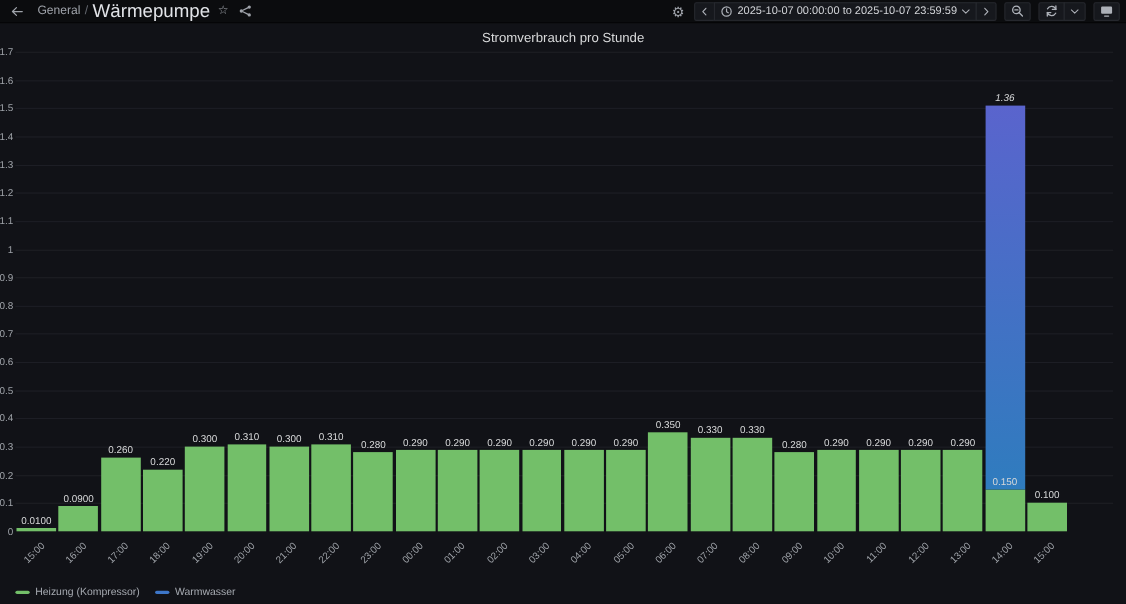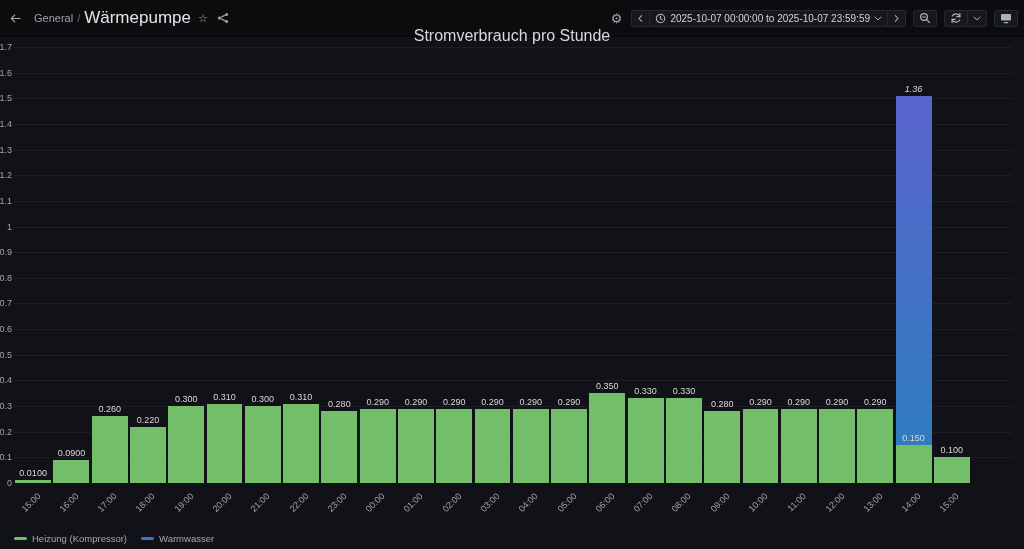--- a/index.html
+++ b/index.html
@@ -7,21 +7,21 @@
   body {
     width: 1024px; height: 549px;
     background: #111217;
     font-family: "Liberation Sans", sans-serif;
     overflow: hidden;
     position: relative;
   }
 
   
   .navbar {
-    position: absolute; top: 0; left: 0; right: 0; height: 37px;
+    position: absolute; top: 0; left: 0; right: 0; height: 21px;
     background: #0b0c0e;
     border-bottom: 1px solid #050507;
     display: flex; align-items: center;
     padding: 0 6px;
     gap: 40px;
   }
   .nav-left { display: flex; align-items: center; gap: 5px; }
   .icon-btn {
     display: flex; align-items: center; justify-content: center;
     background: none; border: none; color: #9fa3aa; padding: 1px 2px; cursor: pointer;
@@ -45,21 +45,21 @@
   .btn-group .btn + .btn { margin-left: -1px; }
   .time-label { font-size: 10px; color: #d2d4d8; white-space: nowrap; }
   svg.icn { display: block; }
   svg.icn path, svg.icn circle, svg.icn rect { stroke: currentColor; fill: none; stroke-width: 1.2; stroke-linecap: round; stroke-linejoin: round; }
   svg.icn .fill { fill: currentColor; stroke: none; }
 
   
   .chart { position: absolute; top: 21px; left: 0; right: 0; bottom: 0; }
   .panel-title {
     position: absolute; top: 6px; left: 0; right: 0;
-    text-align: center; font-size: 16px; font-weight: 500; color: #d8d9da;
+    text-align: center; font-size: 12px; font-weight: 500; color: #d8d9da;
   }
   .plot  { position: absolute; left: 14px; top: 26px; width: 998px; height: 436px; }
   .gridline { position: absolute; left: 0; width: 100%; height: 1px; background: rgba(204,204,220,0.07); }
   .yaxis { position: absolute; left: 0; top: 26px; width: 12px; height: 436px; }
   .ylabel { position: absolute; right: 0; transform: translateY(-50%); font-size: 9px; color: #9fa3a9; }
   .bars  { position: absolute; left: 14px; top: 26px; width: 957px; height: 436px; }
   .seg   { position: absolute; }
   .vlabel {
     position: absolute; transform: translateX(-50%);
     font-size: 9px; color: #d8d9da; white-space: nowrap; z-index: 3;

